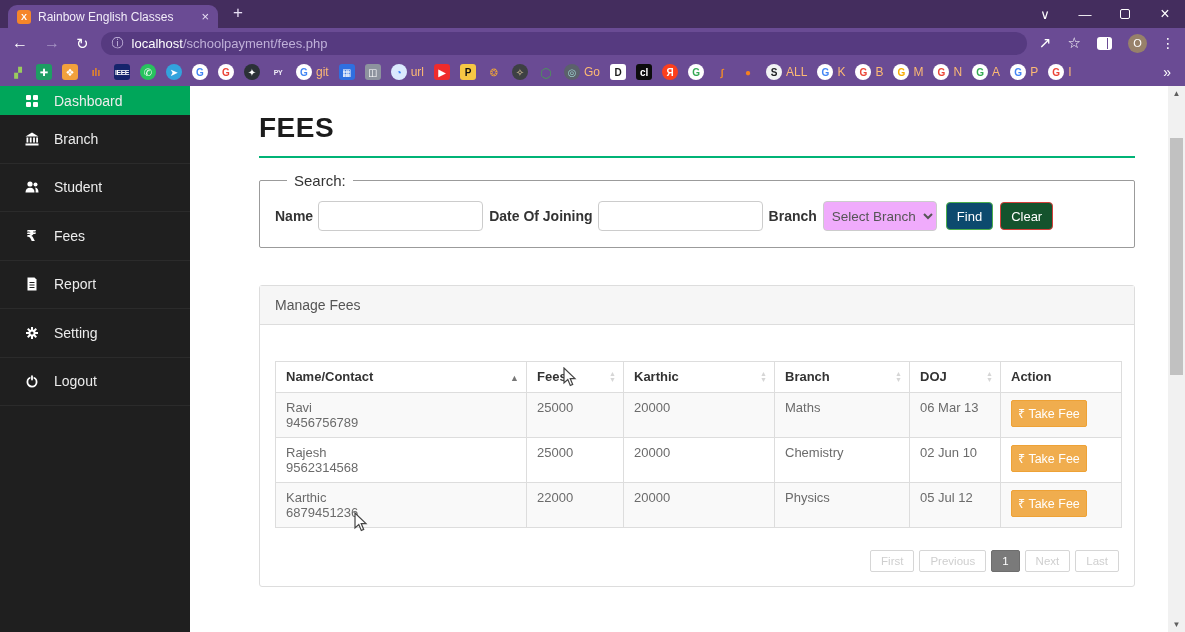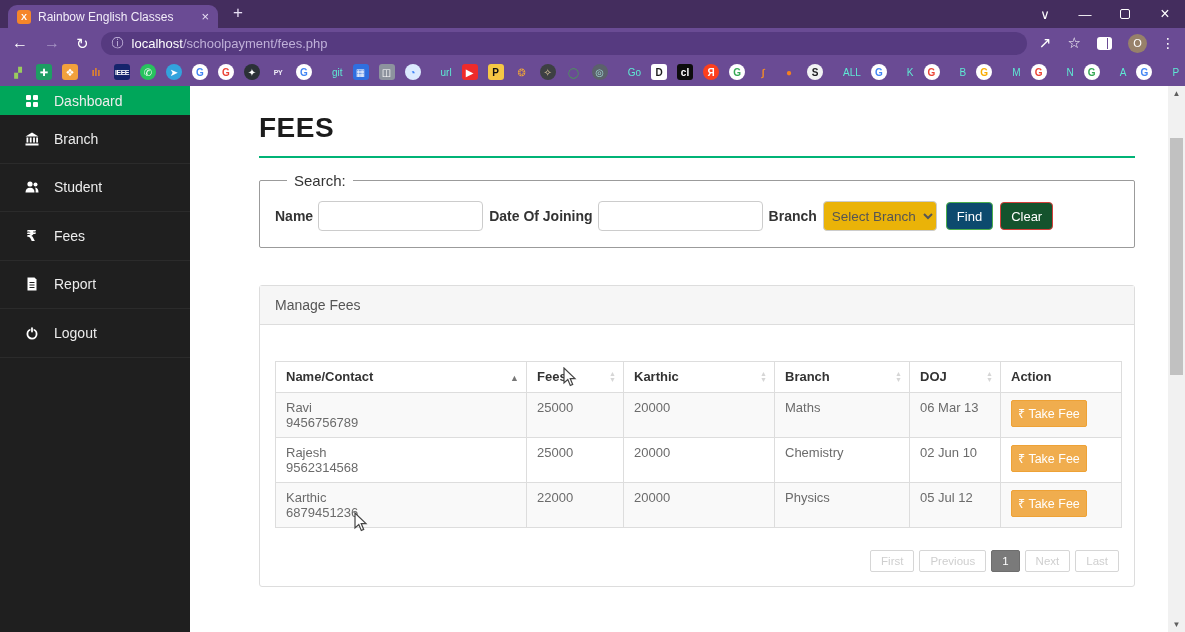--- a/index.html
+++ b/index.html
@@ -37,21 +37,21 @@
             display:flex; align-items:center; justify-content:center; margin-right:14px; }
   .dots { color:#fff; font-size:14px; margin-right:10px; }
 
   .bookmarks { height:28px; background:#6a4b94; display:flex; align-items:center; gap:10px;
                padding:0 8px 0 10px; overflow:hidden; }
   .bm { display:flex; align-items:center; flex:none; }
   .bmi { min-width:16px; height:16px; border-radius:3px; display:flex; align-items:center;
          justify-content:center; font-size:10px; font-weight:bold; padding:0 1px; white-space:nowrap; }
   .bmi.round { border-radius:50%; }
   .bmi.small { font-size:7px; letter-spacing:-0.5px; }
-  .bml { color:#5eead4; font-size:10px; margin-left:20px; }
+  .bml { color:#fdba74; font-size:12px; margin-left:4px; }
 
   
   .app { position:absolute; top:86px; left:0; right:0; bottom:0; background:#fff; }
   .sidebar { position:absolute; left:0; top:0; width:190px; height:546px; background:#1f1f1f; }
   .side-item { height:48.5px; display:flex; align-items:center; gap:15px; padding-left:24px;
                color:#ececec; font-size:14px; border-bottom:1px solid #2b2b2b; }
   .side-item.active { height:29px; background:#00a65a; border-bottom:none; }
   .sicon { width:15px; display:flex; justify-content:center; flex:none; }
   .rupee-g { color:#fff; font-size:15px; font-weight:bold; line-height:1; }
 
@@ -61,21 +61,21 @@
 
   fieldset.searchbox { margin:14px 0 0 33px; width:876px; border:1px solid #9b9b9b; border-radius:2px;
                        padding:12px 15px 16px; }
   fieldset.searchbox legend { margin-left:12px; padding:0 7px; font-size:15px; color:#333; }
   .form-row { display:flex; align-items:center; }
   .flabel { font-size:14px; font-weight:bold; color:#333; }
   .txt { width:165px; height:30px; border:1px solid #ccc; border-radius:4px; margin-left:5px;
          font-size:13px; padding:0 8px; outline:none; }
   .lbl2 { margin-left:6px; }
   .sel { width:114px; height:30px; border:1px solid #ccc; border-radius:4px; margin-left:6px;
-         color:#555; font-size:13.5px; padding:0 4px; background:#eab308; }
+         color:#555; font-size:13.5px; padding:0 4px; background:#f0abfc; }
   .btn { height:28px; padding:0 10px; border-radius:4px; color:#fff; font-size:13px; border:1px solid; }
   .btn-find { margin-left:9px; background:#0c4a6e; border-color:#4cae4c; }
   .btn-clear { margin-left:7px; background:#14532d; border-color:#d43f3a; }
 
   .panel { margin:37px 0 0 33px; width:876px; border:1px solid #ddd; border-radius:3px; }
   .panel-heading { height:39px; background:#f6f6f6; border-bottom:1px solid #ddd; display:flex;
                    align-items:center; padding:0 15px; color:#555; font-size:14px; }
   .panel-body { padding:36px 15px 14px; }
   table.fees { width:100%; border-collapse:collapse; font-size:13px; color:#6b6b6b; table-layout:fixed; }
   table.fees th, table.fees td { border:1px solid #ddd; padding:7px 10px; text-align:left; vertical-align:top; }
@@ -304,20 +304,35 @@
       <div class="side-item">
         <span class="sicon">
           <svg width="14" height="14" viewBox="0 0 14 14">
               <path d="M2.5,0.5 h7 l2,2 v11 h-9 Z" fill="#fff"></path>
               <rect x="4.5" y="5" width="5" height="1" fill="#1f1f1f"></rect>
               <rect x="4.5" y="7.5" width="5" height="1" fill="#1f1f1f"></rect>
               <rect x="4.5" y="10" width="5" height="1" fill="#1f1f1f"></rect>
             </svg>
         </span>
         <span>Report</span>
+      </div>
+      <div class="side-item">
+        <span class="sicon">
+          <svg width="14" height="14" viewBox="0 0 14 14">
+              <g fill="#fff">
+                <rect x="6" y="1" width="2" height="12"></rect>
+                <rect x="1" y="6" width="12" height="2"></rect>
+                <rect x="6" y="1" width="2" height="12" transform="rotate(45 7 7)"></rect>
+                <rect x="6" y="1" width="2" height="12" transform="rotate(-45 7 7)"></rect>
+                <circle cx="7" cy="7" r="3.5"></circle>
+              </g>
+              <circle cx="7" cy="7" r="1.6" fill="#1f1f1f"></circle>
+            </svg>
+        </span>
+        <span>Setting</span>
       </div>
       <div class="side-item">
         <span class="sicon">
           <svg width="14" height="14" viewBox="0 0 14 14">
               <circle cx="7" cy="8" r="4.6" fill="none" stroke="#fff" stroke-width="1.8"></circle>
               <rect x="5.4" y="1" width="3.2" height="3.8" fill="#1f1f1f"></rect>
               <rect x="6.1" y="1.2" width="1.8" height="5.3" rx="0.9" fill="#fff"></rect>
             </svg>
         </span>
         <span>Logout</span>

